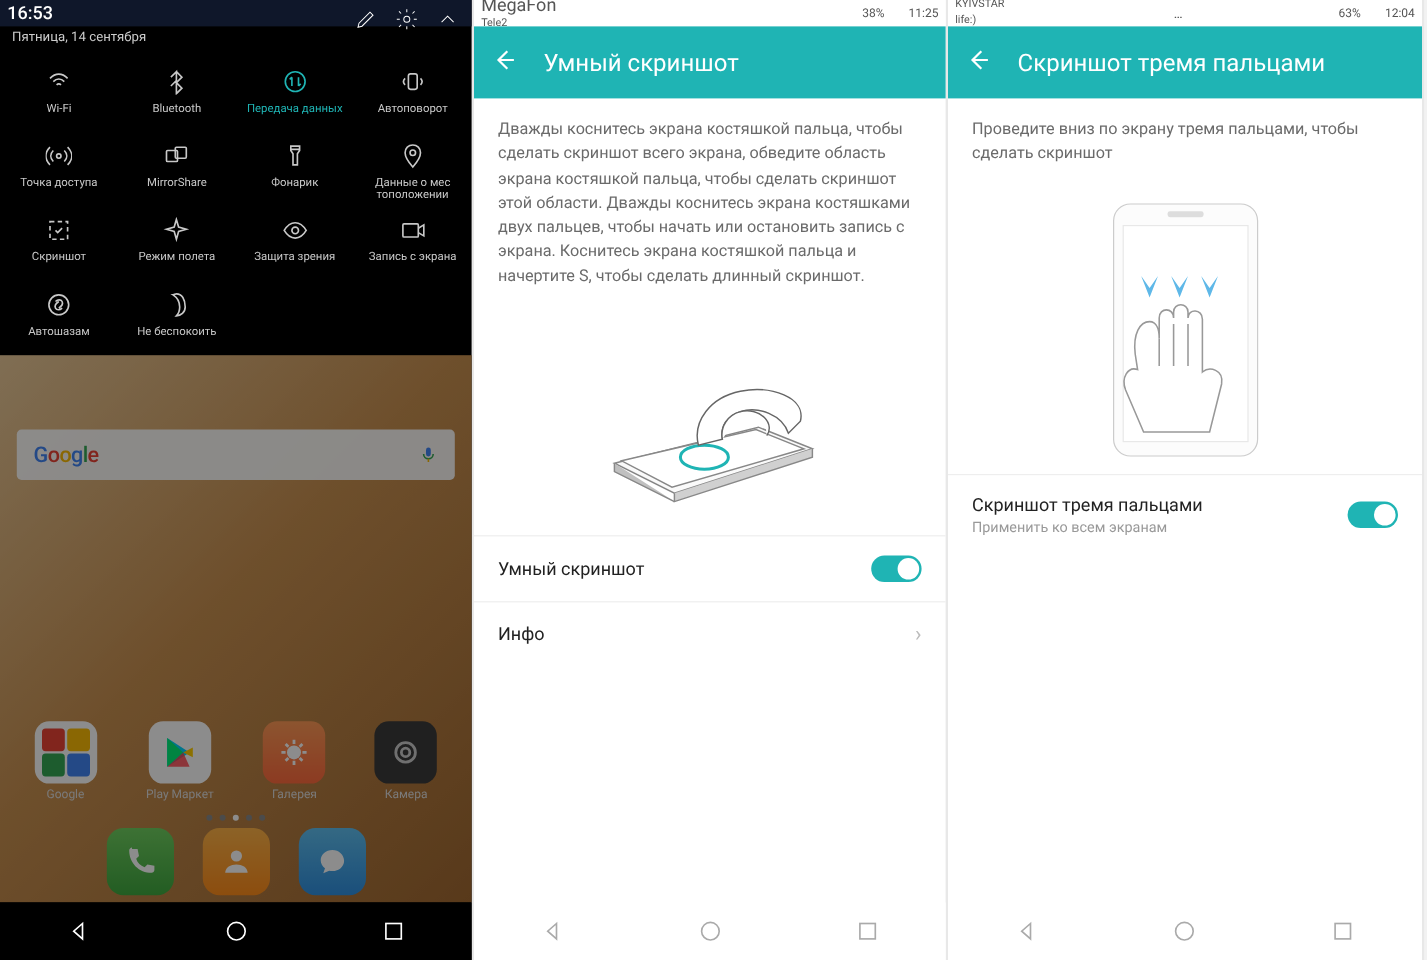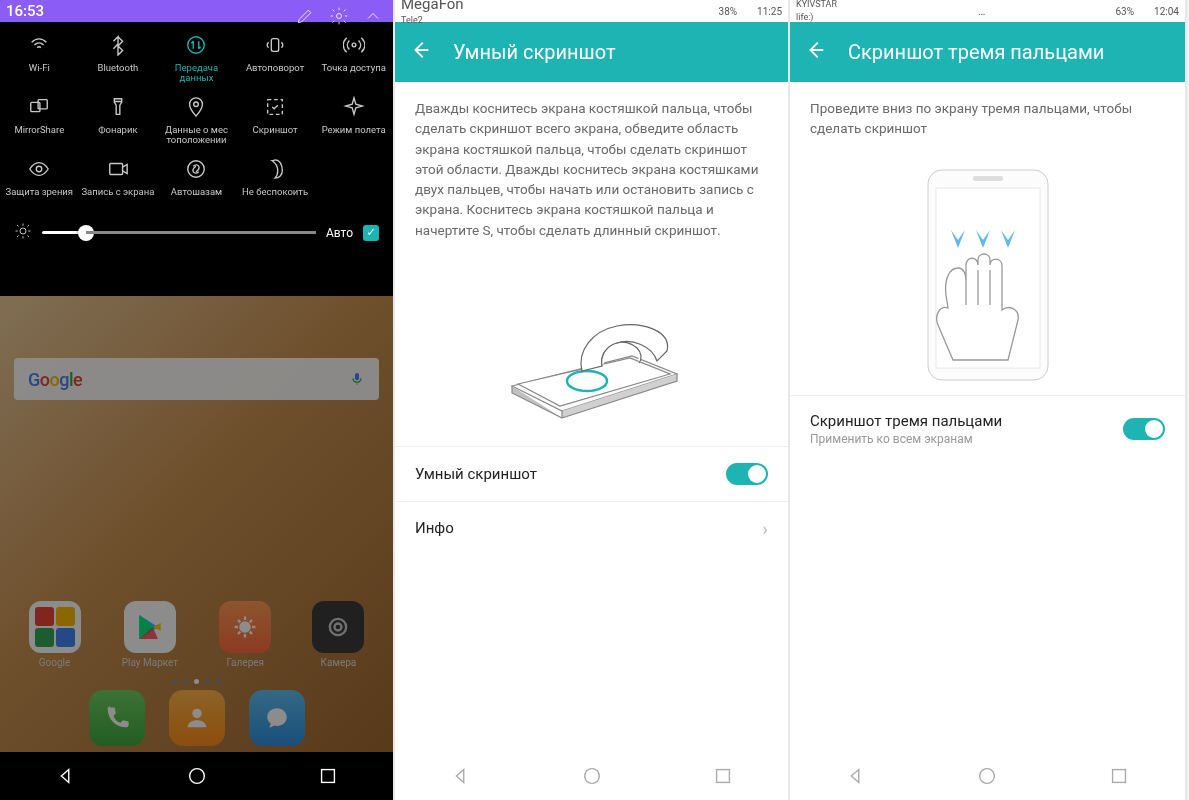--- a/index.html
+++ b/index.html
@@ -13,25 +13,25 @@
   .status{height:22px;display:flex;justify-content:space-between;align-items:center;padding:0 6px;font-size:10px}
   .status-left,.status-right{display:flex;align-items:center;gap:4px}
   .status svg{width:12px;height:12px}
   .teal-bar{background:#1fb4b4;color:#fff;height:60px;display:flex;align-items:center;padding:0 14px;gap:22px}
   .teal-bar .title{font-size:20px;font-weight:400}
   .back-arrow{width:22px;height:22px;stroke:#fff;fill:none;stroke-width:2}
   .navbar{position:absolute;bottom:0;left:0;right:0;height:48px;display:flex;justify-content:space-around;align-items:center}
   .navbtn{width:22px;height:22px;display:flex;align-items:center;justify-content:center}
 
   
-  .p1 .status{color:#fff;background:#8b5cf6}
+  .p1 .status{color:#fff;background:#0f172a}
   .p1-date{color:#ccc;font-size:11px;padding:2px 10px 8px}
   .p1-toprow{display:flex;justify-content:flex-end;gap:14px;padding:0 10px;position:absolute;top:6px;right:0}
   .p1-toprow svg{width:20px;height:20px;stroke:#fff;fill:none}
-  .qgrid{display:grid;grid-template-columns:repeat(5,1fr);gap:2px 0;padding:6px 0 2px}
+  .qgrid{display:grid;grid-template-columns:repeat(4,1fr);gap:2px 0;padding:6px 0 2px}
   .qtile{display:flex;flex-direction:column;align-items:center;justify-content:flex-start;color:#c8c8c8;font-size:9.5px;text-align:center;padding:4px 2px;min-height:60px;line-height:1.1}
   .qtile.active{color:#1fb4b4}
   .qtile .qicon{width:26px;height:26px;margin-bottom:5px;display:flex;align-items:center;justify-content:center}
   .qtile .qicon svg{width:22px;height:22px;stroke:currentColor;fill:none;stroke-width:1.5}
   .bright{display:flex;align-items:center;padding:8px 14px 10px;gap:10px;color:#fff;font-size:12px}
   .bright-track{flex:1;height:3px;background:#fff;position:relative;border-radius:2px}
   .bright-thumb{position:absolute;top:50%;left:16%;transform:translate(-50%,-50%);width:16px;height:16px;background:#fff;border-radius:50%;box-shadow:0 0 4px rgba(0,0,0,.5)}
   .bright-track::after{content:"";position:absolute;left:16%;right:0;top:0;bottom:0;background:#888}
   .auto-check{width:16px;height:16px;background:#1fb4b4;border-radius:3px;display:flex;align-items:center;justify-content:center;color:#fff;font-size:11px}
   .home{position:absolute;top:296px;left:0;right:0;bottom:48px;background:linear-gradient(135deg,#e8c898 0%,#c89050 45%,#a06830 100%);filter:brightness(.55)}
@@ -78,20 +78,21 @@
           <path d="M4 20l4-1 11-11-3-3L5 16l-1 4z"></path>
         </svg></span>
     <span><svg viewBox="0 0 24 24">
           <circle cx="12" cy="12" r="3"></circle>
           <path d="M12 2v3M12 19v3M4.2 4.2l2.1 2.1M17.7 17.7l2.1 2.1M2 12h3M19 12h3M4.2 19.8l2.1-2.1M17.7 6.3l2.1-2.1"></path>
         </svg></span>
     <span><svg viewBox="0 0 24 24">
           <path d="M6 15l6-6 6 6"></path>
         </svg></span>
   </div>
+  <div class="p1-date">Пятница, 14 сентября</div>
 
   <div class="qgrid" id="qgrid">
       <div class="qtile">
         <span class="qicon">
           <svg viewBox="0 0 24 24">
             <path d="M4 9c5-5 11-5 16 0M7 12c3-3 7-3 10 0M10 15c1.3-1.3 2.7-1.3 4 0M12 18h0"></path>
           </svg>
         </span>
         <span>Wi-Fi</span>
       </div>

